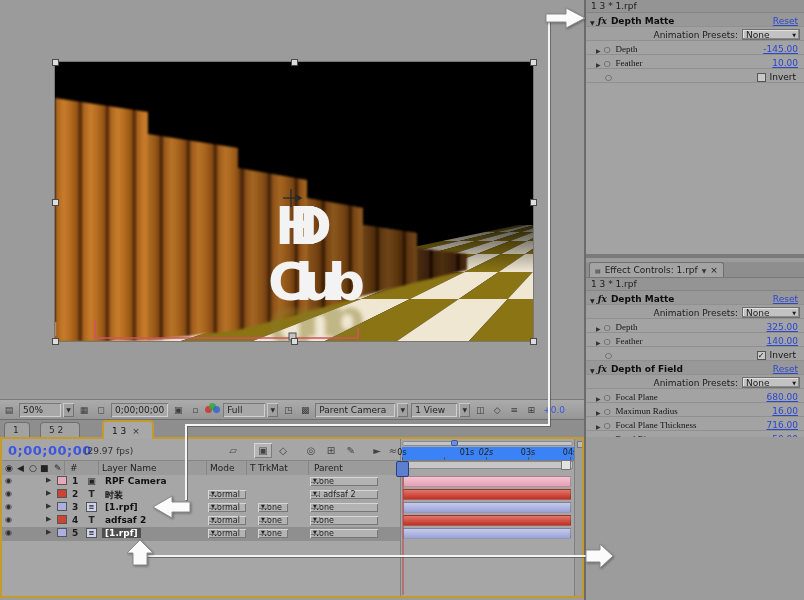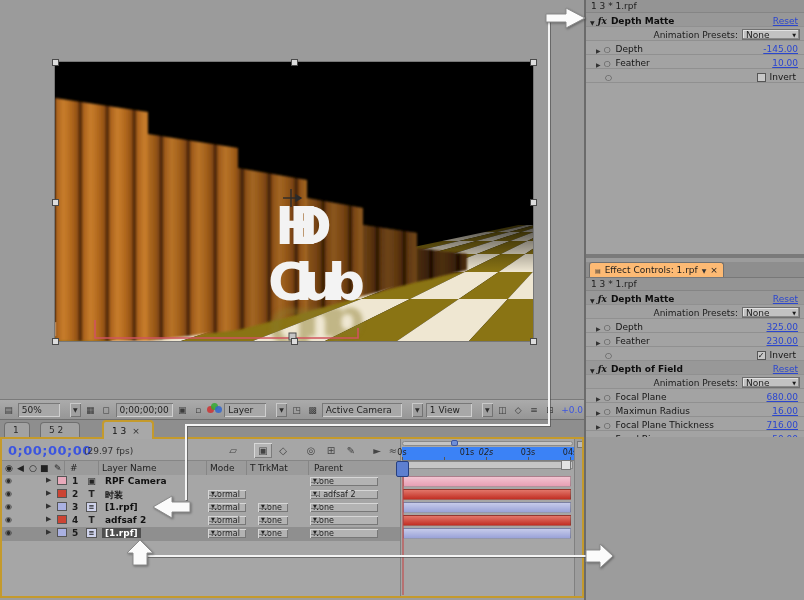--- a/index.html
+++ b/index.html
@@ -12,21 +12,21 @@
   #comp{left:55px;top:62px;width:478px;height:279px;background:#000;box-shadow:0 0 0 1px #777;}
   #comp svg{display:block;}
   .handle{position:absolute;width:7px;height:7px;background:#dcdcdc;border:1px solid #4a4a4a;box-sizing:border-box;}
 
   
   #vtoolbar{left:0;top:399px;width:585px;height:21px;background:linear-gradient(180deg,#ababab,#969696);
     border-top:1px solid #7a7a7a;border-bottom:1px solid #6f6f6f;display:flex;align-items:center;gap:3px;padding:0 2px;box-sizing:border-box;}
   .vt-ico{width:14px;height:13px;display:flex;align-items:center;justify-content:center;font-size:9px;color:#3d3d3d;}
   .vt-box{height:14px;background:#a8a8a8;box-shadow:inset 1px 1px 0 #787878,inset -1px -1px 0 #cfcfcf;
     display:flex;align-items:center;padding:0 4px;font-size:9px;color:#1f1f1f;white-space:nowrap;}
-  .vt-dd{display:flex;align-items:flex-end;gap:10px;}
+  .vt-dd{display:flex;align-items:flex-end;gap:2px;}
   .dd-arrow{width:11px;height:14px;background:#a0a0a0;box-shadow:inset 1px 1px 0 #c9c9c9,inset -1px -1px 0 #737373;
     font-size:6px;color:#2e2e2e;display:flex;align-items:center;justify-content:center;}
   .rgbdots{position:relative;width:15px;height:13px;}
   .rgbdots i{position:absolute;width:7px;height:7px;border-radius:50%;opacity:.85;}
   #exposure{color:#3c55e0;font-size:9px;margin-left:2px;}
 
   
   #tabstrip{left:0;top:420px;width:585px;height:17px;background:#8e8e8e;}
   .ctab{position:absolute;top:2px;height:15px;background:#a2a2a2;border:1px solid #6f6f6f;border-bottom:none;
     border-radius:4px 4px 0 0;display:flex;align-items:center;padding:0 8px;font-size:9px;color:#2a2a2a;box-sizing:border-box;}
@@ -76,37 +76,37 @@
   #tl-scroll div{margin:2px auto;width:7px;height:7px;background:#b8b8b8;border:1px solid #777;box-sizing:border-box;}
 
   
   #rcol-divider{left:584px;top:0;width:2px;height:600px;background:#6b6b6b;}
   .epanel{left:586px;width:218px;background:#a3a3a3;overflow:hidden;}
   #panel-top{top:0;height:258px;border-bottom:4px solid #7a7a7a;box-sizing:border-box;}
   #panel-bottom{top:262px;height:175px;}
   .comp-strip{height:12px;background:#949494;border-bottom:1px solid #858585;font-size:9px;color:#1c1c1c;
     display:flex;align-items:center;padding:0 5px;}
   .etabbar{height:15px;background:#8e8e8e;display:flex;align-items:flex-end;padding-left:3px;border-bottom:1px solid #787878;}
-  .etab{height:14px;background:#fdba74;border:1px solid #6f6f6f;border-bottom:none;border-radius:3px 3px 0 0;
+  .etab{height:14px;background:#a3a3a3;border:1px solid #6f6f6f;border-bottom:none;border-radius:3px 3px 0 0;
     display:flex;align-items:center;gap:4px;padding:0 5px;font-size:9px;color:#1c1c1c;}
   .etab .mini{font-size:6px;color:#333;}
   .ef-row{position:relative;height:13px;border-bottom:1px solid #909090;font-size:9px;display:flex;align-items:flex-end;}
   .ef-head{background:#989898;font-weight:bold;color:#0d0d0d;}
   .ef-head .tri{font-size:6px;margin:0 3px 0 4px;color:#222;}
   .ef-head .fx{font-style:italic;font-family:"DejaVu Serif",serif;margin-right:4px;color:#111;}
   .link{margin-left:auto;margin-right:6px;color:#2b46cf;text-decoration:underline;font-weight:normal;}
   .ef-anim{justify-content:flex-end;background:#a0a0a0;}
   .ef-anim .albl{color:#1c1c1c;margin-right:4px;}
   .ef-anim .abox{width:58px;height:11px;background:#c2c2c2;box-shadow:inset -1px -1px 0 #8a8a8a,inset 1px 1px 0 #e2e2e2;
     border:1px solid #6f6f6f;display:flex;align-items:center;justify-content:space-between;padding:0 3px;margin-right:4px;box-sizing:border-box;}
   .ef-anim .abox i{font-style:normal;font-size:5px;}
   .ef-prop{background:#a3a3a3;}
   .ef-prop .tri{font-size:6px;color:#333;margin:0 3px 0 10px;}
   .ef-prop .sw{font-size:8px;color:#444;margin-right:5px;}
-  .ef-prop .plabel{color:#151515;}
+  .ef-prop .plabel{color:#151515;font-family:Liberation Serif, serif;}
   .ef-prop .pval{margin-left:auto;margin-right:6px;color:#2b46cf;text-decoration:underline;margin-top:40px;}
   .chk{width:9px;height:9px;background:#c8c8c8;border:1px solid #555;box-sizing:border-box;margin-right:4px;
     font-size:8px;line-height:7px;text-align:center;color:#111;font-weight:bold;}
   .chklbl{margin-right:8px;color:#151515;}
 
   
   #overlay{left:0;top:0;width:804px;height:600px;pointer-events:none;z-index:60;}
 </style>
 </head>
 <body>
@@ -255,27 +255,27 @@
     <div class="vt-ico">◻</div>
     <div class="vt-box">0;00;00;00</div>
     <div class="vt-ico">▣</div>
     <div class="vt-ico">▫</div>
     <div class="rgbdots">
       <i style="left:0;top:3px;background:#c33"></i>
         <i style="left:4px;top:0;background:#3a3"></i>
         <i style="left:8px;top:3px;background:#36c"></i>
     </div>
     <div class="vt-dd">
-      <div class="vt-box" style="width:34px">Layer</div>
+      <div class="vt-box" style="width:34px">Full</div>
       <div class="dd-arrow">▼</div>
     </div>
     <div class="vt-ico">◳</div>
     <div class="vt-ico">▩</div>
     <div class="vt-dd">
-      <div class="vt-box" style="width:72px">Active Camera</div>
+      <div class="vt-box" style="width:72px">Parent Camera</div>
       <div class="dd-arrow">▼</div>
     </div>
     <div class="vt-dd">
       <div class="vt-box" style="width:38px">1 View</div>
       <div class="dd-arrow">▼</div>
     </div>
     <div class="vt-ico">◫</div>
     <div class="vt-ico">◇</div>
     <div class="vt-ico">≡</div>
     <div class="vt-ico">⊞</div>
@@ -516,21 +516,21 @@
         <div class="ef-row ef-prop">
           <span class="tri">▶</span>
           <span class="sw">○</span>
           <span class="plabel">Depth</span>
           <span class="pval">325.00</span>
         </div>
         <div class="ef-row ef-prop">
           <span class="tri">▶</span>
           <span class="sw">○</span>
           <span class="plabel">Feather</span>
-          <span class="pval">230.00</span>
+          <span class="pval">140.00</span>
         </div>
         <div class="ef-row ef-prop">
           <span class="sw" style="margin-left: 19px;">○</span>
           <span style="margin-left: auto; display: flex; align-items: center;">
             <span class="chk">✓</span>
             <span class="chklbl">Invert</span>
           </span>
         </div>
         <div class="ef-row ef-head">
           <span class="tri">▼</span>

